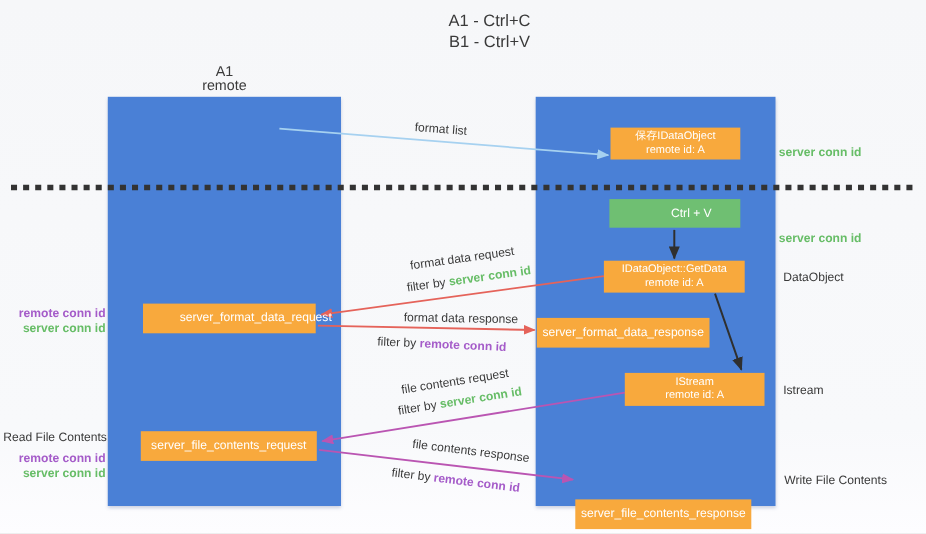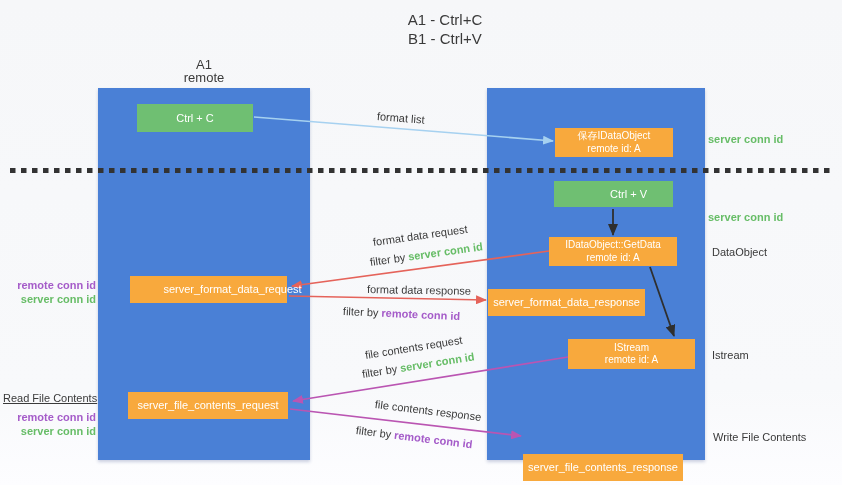--- a/index.html
+++ b/index.html
@@ -77,31 +77,28 @@
 
     <line x1="549" y1="251" x2="292" y2="286" stroke="#e5635a" stroke-width="1.7" marker-end="url(#m-red)"></line>
 
     <line x1="289" y1="296" x2="486" y2="300" stroke="#e5635a" stroke-width="1.7" marker-end="url(#m-red)"></line>
 
     <line x1="568" y1="357" x2="293" y2="401" stroke="#ba55b2" stroke-width="1.7" marker-end="url(#m-mag)"></line>
 
     <line x1="290" y1="409" x2="521" y2="436" stroke="#ba55b2" stroke-width="1.7" marker-end="url(#m-mag)"></line>
   </svg>
 
-  <div class="node green-box" style="left:137px; top:104px; width:116px; height:28px;">
-    <span>Ctrl + C</span>
-  </div>
   <div class="node orange-box" style="left:130px; top:276px; width:157px; height:27px;padding-left:48px;">
     <span>server_format_data_request</span>
   </div>
   <div class="node orange-box" style="left:128px; top:392px; width:160px; height:27px;">
     <span>server_file_contents_request</span>
   </div>
 
-  <div class="node orange-box small" style="left:555px; top:128px; width:118px; height:29px;">
+  <div class="node orange-box small" style="left:555px; top:116px; width:118px; height:29px;">
     <span>保存IDataObject</span>
     <span>remote id: A</span>
   </div>
   <div class="node green-box" style="left:554px; top:181px; width:119px; height:26px;padding-left:30px;">
     <span>Ctrl + V</span>
   </div>
   <div class="node orange-box small" style="left:549px; top:237px; width:128px; height:29px;text-align:right;">
     <span>IDataObject::GetData</span>
     <span>remote id: A</span>
   </div>
@@ -119,21 +116,21 @@
   <div class="side-label green-t" style="left:708px; top:133px;">server conn id</div>
   <div class="side-label green-t" style="left:708px; top:211px;">server conn id</div>
   <div class="side-label dark-t" style="left:712px; top:246px;">DataObject</div>
   <div class="side-label dark-t" style="left:712px; top:349px;">Istream</div>
   <div class="side-label dark-t" style="left:713px; top:431px;">Write File Contents</div>
 
   <div class="left-label" style="left:3px; top:278px;">
     <div class="purple-t">remote conn id</div>
     <div class="green-t">server conn id</div>
   </div>
-  <div class="left-label dark-t" style="left:3px; top:391px;text-decoration:underline;">Read File Contents</div>
+  <div class="left-label dark-t" style="left:3px; top:391px;">Read File Contents</div>
   <div class="left-label" style="left:3px; top:410px;">
     <div class="purple-t">remote conn id</div>
     <div class="green-t">server conn id</div>
   </div>
 
   <div class="mid-label" style="left:377px; top:110px; transform:rotate(4.5deg);">format list</div>
 
   <div class="mid-label" style="left:373px; top:236px; transform:rotate(-8deg);">format data request</div>
   <div class="mid-label" style="left:370px; top:256px; transform:rotate(-8deg);">
     <span>filter by </span><span class="green-t">server conn id</span>

